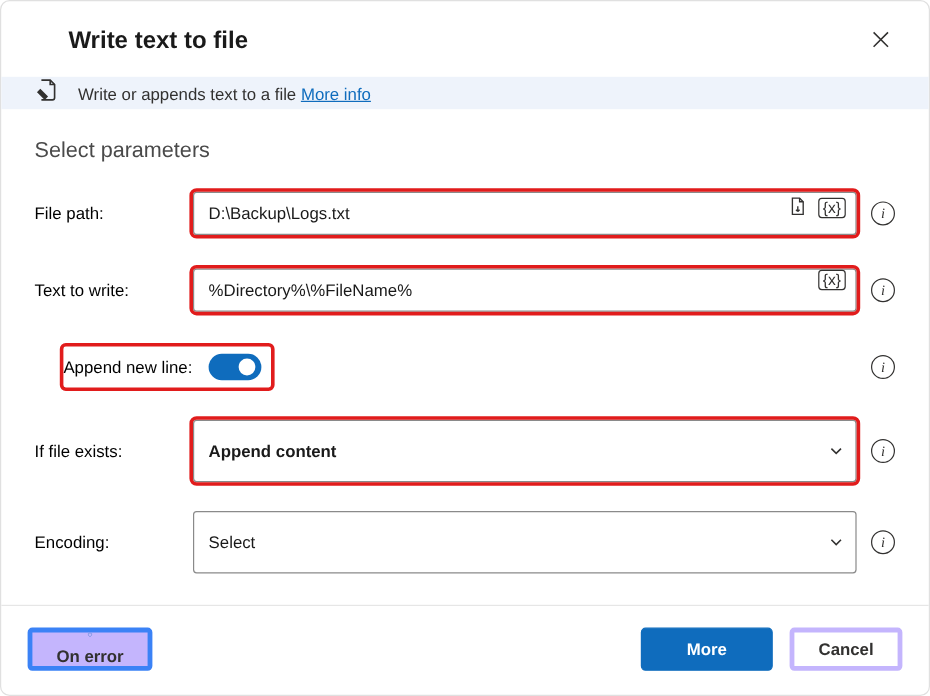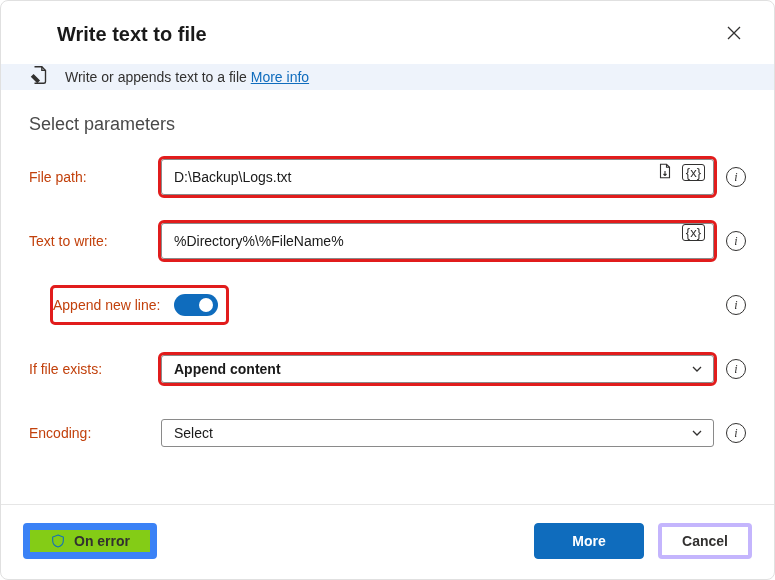--- a/index.html
+++ b/index.html
@@ -6,45 +6,45 @@
     body { width: 775px; height: 580px; background: #fff; border: 1px solid #e0e0e0; border-radius: 8px; overflow: hidden; display: flex; flex-direction: column; }
     .header { display: flex; align-items: center; justify-content: space-between; padding: 20px 28px 16px 28px; margin-left: 28px; }
     .header h1 { font-size: 20px; font-weight: 600; color: #1a1a1a; }
     .close-btn { background: none; border: none; cursor: pointer; padding: 4px; }
     .info-banner { background: #eef3fb; display: flex; align-items: center; padding: 0 28px; gap: 14px; }
     .info-banner .banner-text { font-size: 14px; color: #323130; }
     .info-banner a { color: #0f6cbd; text-decoration: underline; }
     .content { padding: 24px 28px 12px 28px; flex: 1; overflow-y: auto; }
     .section-title { font-size: 18px; color: #4a4a4a; margin-bottom: 22px; font-weight: 400; }
     .row { display: flex; align-items: center; margin-bottom: 24px; position: relative; min-height: 40px; }
-    .row-label { width: 132px; font-size: 14px; color: #c2410c; flex-shrink: 0; }
+    .row-label { width: 132px; font-size: 14px; color: #000000; flex-shrink: 0; }
     .row-control { flex: 1; display: flex; align-items: center; gap: 8px; }
     .input-wrap { flex: 1; display: flex; align-items: flex-start; border: 1px solid #8a8a8a; border-radius: 3px; background: #fff; height: 36px; padding: 0 8px 0 12px; }
     .hl .input-wrap, .hl .select-wrap, .hl-box { outline: 3px solid #e11c1c; outline-offset: 0; }
     .hl-box { border-radius: 2px; }
     .input-wrap input { flex: 1; border: none; outline: none; font-size: 14px; color: #1a1a1a; height: 100%; background: transparent; }
     .input-icons { display: flex; align-items: center; gap: 6px; }
     .var-tag { font-family: "Segoe UI", sans-serif; font-size: 13px; color: #323130; padding: 1px 3px; border: 1px solid #323130; border-radius: 3px; background: none; cursor: pointer; line-height: 1; }
     .file-pick { background: none; border: none; cursor: pointer; padding: 2px; }
     .info-icon-btn { width: 20px; height: 20px; border: 1.5px solid #323130; border-radius: 50%; display: flex; align-items: center; justify-content: center; font-family: Georgia, serif; font-style: italic; font-size: 12px; color: #323130; margin-left: 12px; background: none; cursor: pointer; flex-shrink: 0; }
     .toggle { width: 44px; height: 22px; background: #0f6cbd; border-radius: 11px; position: relative; cursor: pointer; border: none; }
     .toggle::after { content: ""; position: absolute; width: 14px; height: 14px; background: #fff; border-radius: 50%; top: 4px; right: 5px; }
     .toggle-row { justify-content: flex-start; padding-left: 24px; }
     .toggle-row .info-icon-btn { margin-left: auto; }
     .toggle-inner { display: flex; align-items: center; gap: 14px; padding: 6px 8px 6px 0; }
-    .select-wrap { flex: 1; display: flex; align-items: center; justify-content: space-between; border: 1px solid #8a8a8a; border-radius: 3px; height: 28px; padding: 0 10px 0 12px; background: #fff; cursor: pointer; }
+    .select-wrap { flex: 1; display: flex; align-items: center; justify-content: space-between; border: 1px solid #8a8a8a; border-radius: 3px; height: 52px; padding: 0 10px 0 12px; background: #fff; cursor: pointer; }
     .select-wrap .sel-text { font-size: 14px; font-weight: 600; color: #1a1a1a; }
     .select-wrap.plain .sel-text { font-weight: 400; }
     .chevron { width: 12px; height: 12px; }
     .footer { border-top: 1px solid #e6e6e6; padding: 18px 22px 20px 22px; display: flex; align-items: center; gap: 14px; }
     .footer .spacer { flex: 1; }
     .btn { height: 36px; padding: 0 20px; border-radius: 4px; font-size: 14px; font-weight: 600; cursor: pointer; display: flex; align-items: center; gap: 8px; }
     .btn-secondary { background: #fff; border: 4px solid #c4b5fd; color: #323130; }
     .btn-primary { background: #0f6cbd; border: 1px solid #0f6cbd; color: #fff; min-width: 110px; justify-content: center; }
-    .btn-onerror { background: #84cc16; border: 7px solid #3b82f6; color: #323130; }
+    .btn-onerror { background: #c4b5fd; border: 4px solid #3b82f6; color: #323130; flex-direction: column; }
   </style>
 </head>
 <body>
 
 <div class="header">
   <h1>Write text to file</h1>
   <button class="close-btn">
     <svg width="16" height="16" viewBox="0 0 16 16">
         <path d="M2 2 L14 14 M14 2 L2 14" stroke="#323130" stroke-width="1.3" fill="none"></path>
       </svg>

